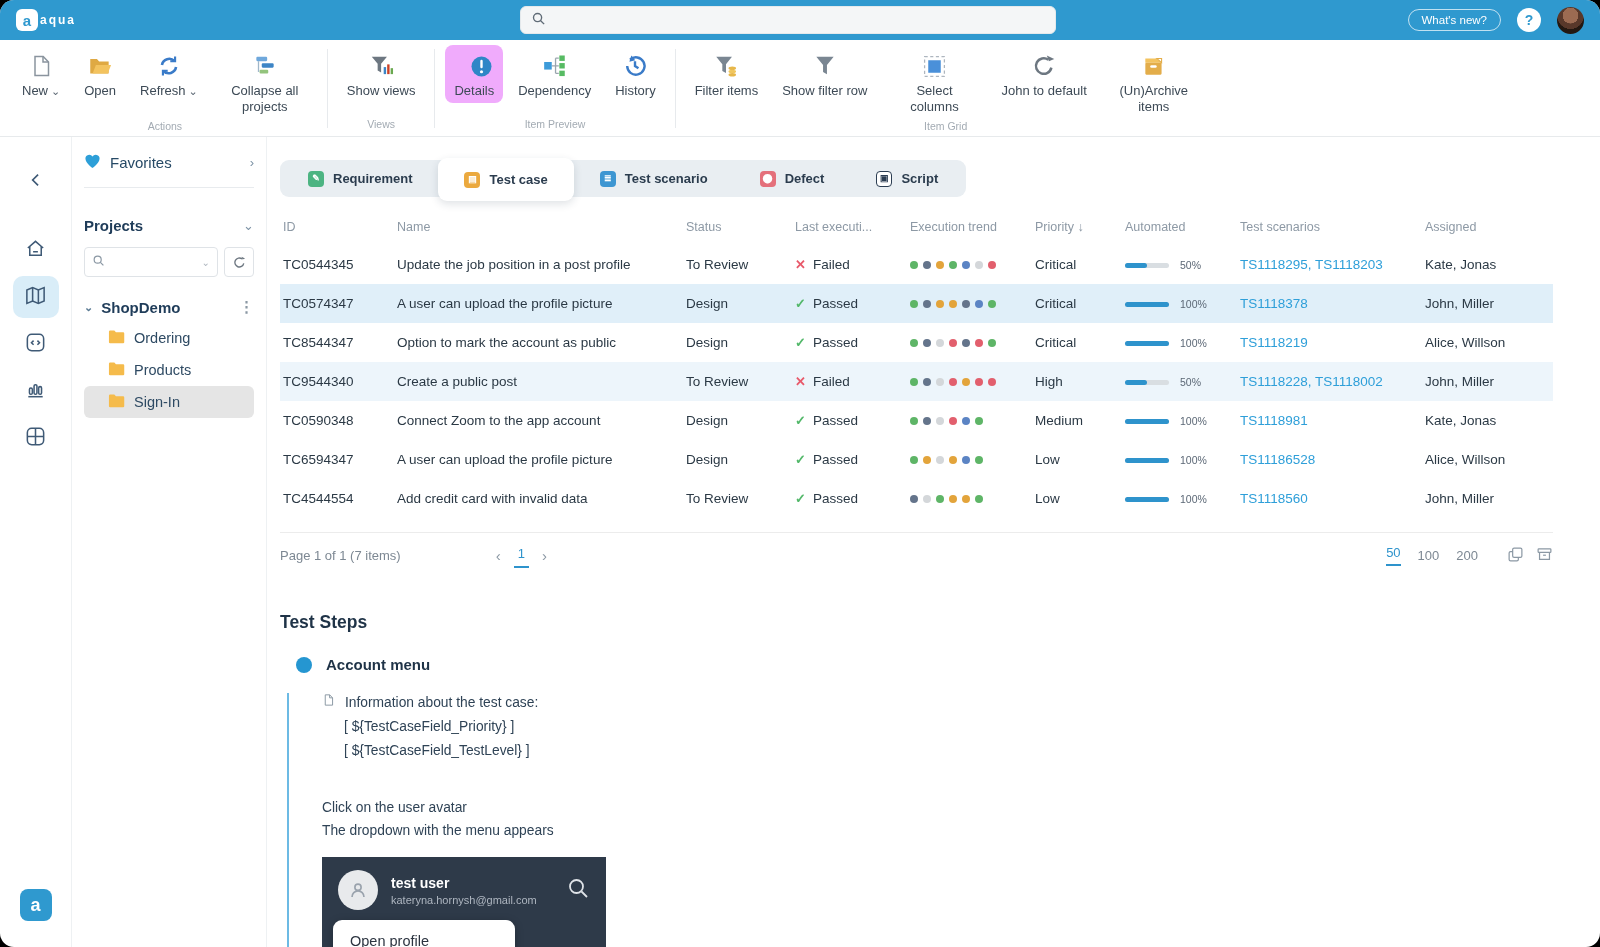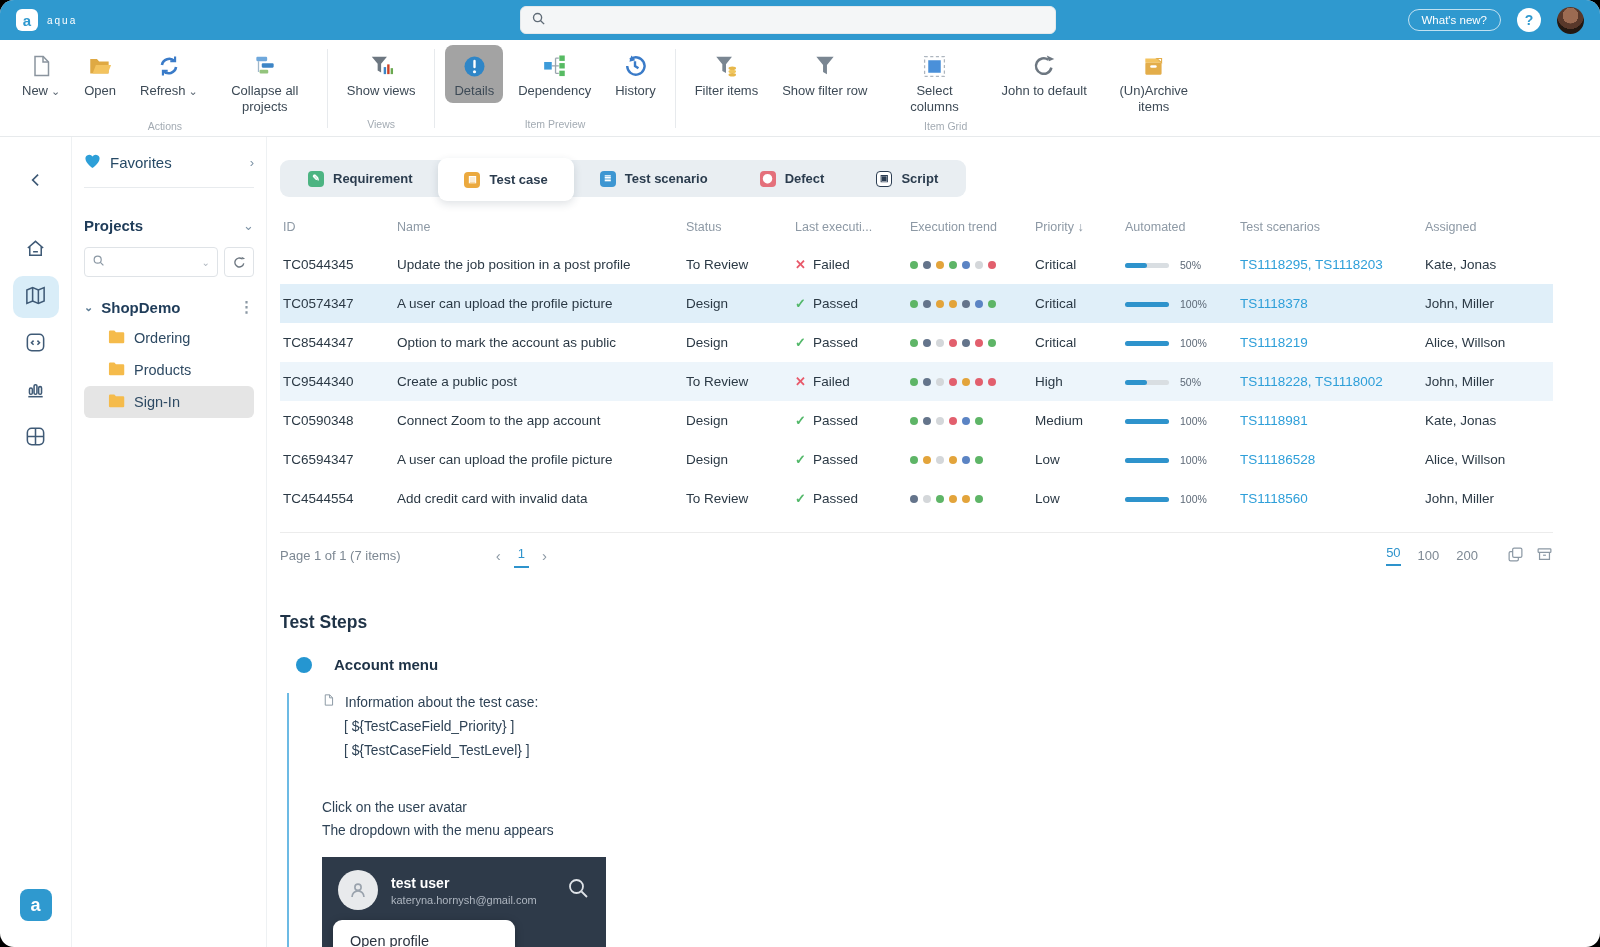--- a/index.html
+++ b/index.html
@@ -4,38 +4,38 @@
 <style>
   html,body{margin:0;padding:0;background:#000;}
   *{box-sizing:border-box;}
   .app{width:1600px;height:947px;position:relative;background:#fff;border-radius:14px;overflow:hidden;
        font-family:"Liberation Sans",sans-serif;color:#2b3945;}
 
   
   .topbar{height:40px;background:#2f99cf;display:flex;align-items:center;padding:0 16px;position:relative;}
   .logo{width:22px;height:22px;background:#fff;border-radius:6px;display:grid;place-items:center;
         color:#2f99cf;font-weight:bold;font-size:15px;line-height:1;}
-  .brand{color:#fff;font-size:10px;letter-spacing:2px;margin-left:9px;font-weight:400;}
+  .brand{color:#fff;font-size:12px;letter-spacing:2px;margin-left:2px;font-weight:700;}
   .gsearch{position:absolute;left:520px;top:6px;width:536px;height:28px;background:#f4f6f7;border-radius:6px;
            display:flex;align-items:center;padding:0 10px;border:1px solid #e4e9ec;}
   .top-right{margin-left:auto;display:flex;align-items:center;gap:16px;}
   .whatsnew{border:1px solid rgba(255,255,255,.7);border-radius:13px;color:#fff;font-size:11.5px;
             padding:4px 13px;background:transparent;cursor:pointer;}
   .helpbtn{width:24px;height:24px;border-radius:50%;background:#fff;color:#2f99cf;font-weight:bold;
            font-size:14px;display:grid;place-items:center;cursor:pointer;}
   .avatar{width:27px;height:27px;border-radius:50%;
           background:radial-gradient(circle at 50% 32%,#9c6b52 0 34%,#59382a 35% 58%,#241811 59%);}
 
   
   .toolbar{height:97px;background:#fff;border-bottom:1px solid #e7eaec;display:flex;align-items:stretch;
            padding:5px 10px 0 10px;}
   .tgroup{display:flex;flex-direction:column;}
   .tbtns{display:flex;align-items:flex-start;flex:1;}
   .tbtn{display:flex;flex-direction:column;align-items:center;padding:7px 9px 4px;margin:0 3px;border-radius:8px;cursor:pointer;}
-  .tbtn.active{background:#a3a3a3;}
+  .tbtn.active{background:#f0abfc;align-items:flex-end;}
   .ticon{height:28px;display:grid;place-items:center;margin-bottom:3px;}
   .tlabel{font-size:13px;color:#3d4a56;text-align:center;line-height:1.25;max-width:86px;}
   .caret{color:#5a6672;font-size:11px;margin-left:3px;}
   .glabel{margin-top:auto;margin-bottom:6px;text-align:center;color:#a3abb3;font-size:10.5px;}
   .tsep{width:1px;background:#e7eaed;margin:4px 7px 8px;}
 
   
   .body-row{display:flex;height:810px;}
   .rail{width:72px;border-right:1px solid #eef1f3;display:flex;flex-direction:column;align-items:center;padding-top:24px;}
   .rail-item{width:46px;height:42px;display:grid;place-items:center;border-radius:10px;cursor:pointer;margin-bottom:5px;}
@@ -92,21 +92,21 @@
   .pchev{color:#8b98a4;font-size:15px;cursor:pointer;}
   .pcur{color:#2e93cc;border-bottom:2px solid #2e93cc;padding:2px 4px 5px;cursor:pointer;}
   .pager-right{margin-left:auto;display:flex;align-items:center;gap:17px;}
   .psize{cursor:pointer;color:#7d8893;}
   .psize.active{color:#2e93cc;border-bottom:2px solid #2e93cc;padding-bottom:4px;}
   .pager-icons{display:flex;gap:12px;margin-left:12px;}
 
   
   .teststeps{margin-top:34px;width:1273px;}
   .ts-title{font-size:17.5px;font-weight:bold;color:#1f3347;}
-  .step-head{display:flex;align-items:center;gap:22px;margin-top:23px;padding-left:16px;}
+  .step-head{display:flex;align-items:center;gap:14px;margin-top:23px;padding-left:16px;}
   .step-bullet{width:16px;height:16px;border-radius:50%;background:#2596d1;flex:0 0 16px;}
   .step-name{font-weight:bold;font-size:15px;color:#1f3347;}
   .step-body{border-left:2px solid #6cbae4;margin-left:7px;padding-left:33px;margin-top:9px;min-height:400px;}
   .info-row{display:flex;align-items:flex-end;gap:10px;font-size:13.8px;color:#2f4356;margin-top:20px;}
   .field-line{font-size:13.8px;color:#2f4356;margin-top:9px;padding-left:22px;}
   .action-block{margin-top:42px;padding-left:0;}
   .action-line{font-size:13.8px;color:#2f4356;margin-top:8px;}
 
   .shot{width:284px;background:#2e3a49;margin-top:19px;position:relative;height:150px;}
   .shot-header{display:flex;align-items:center;gap:13px;padding:13px 16px 0 16px;}

